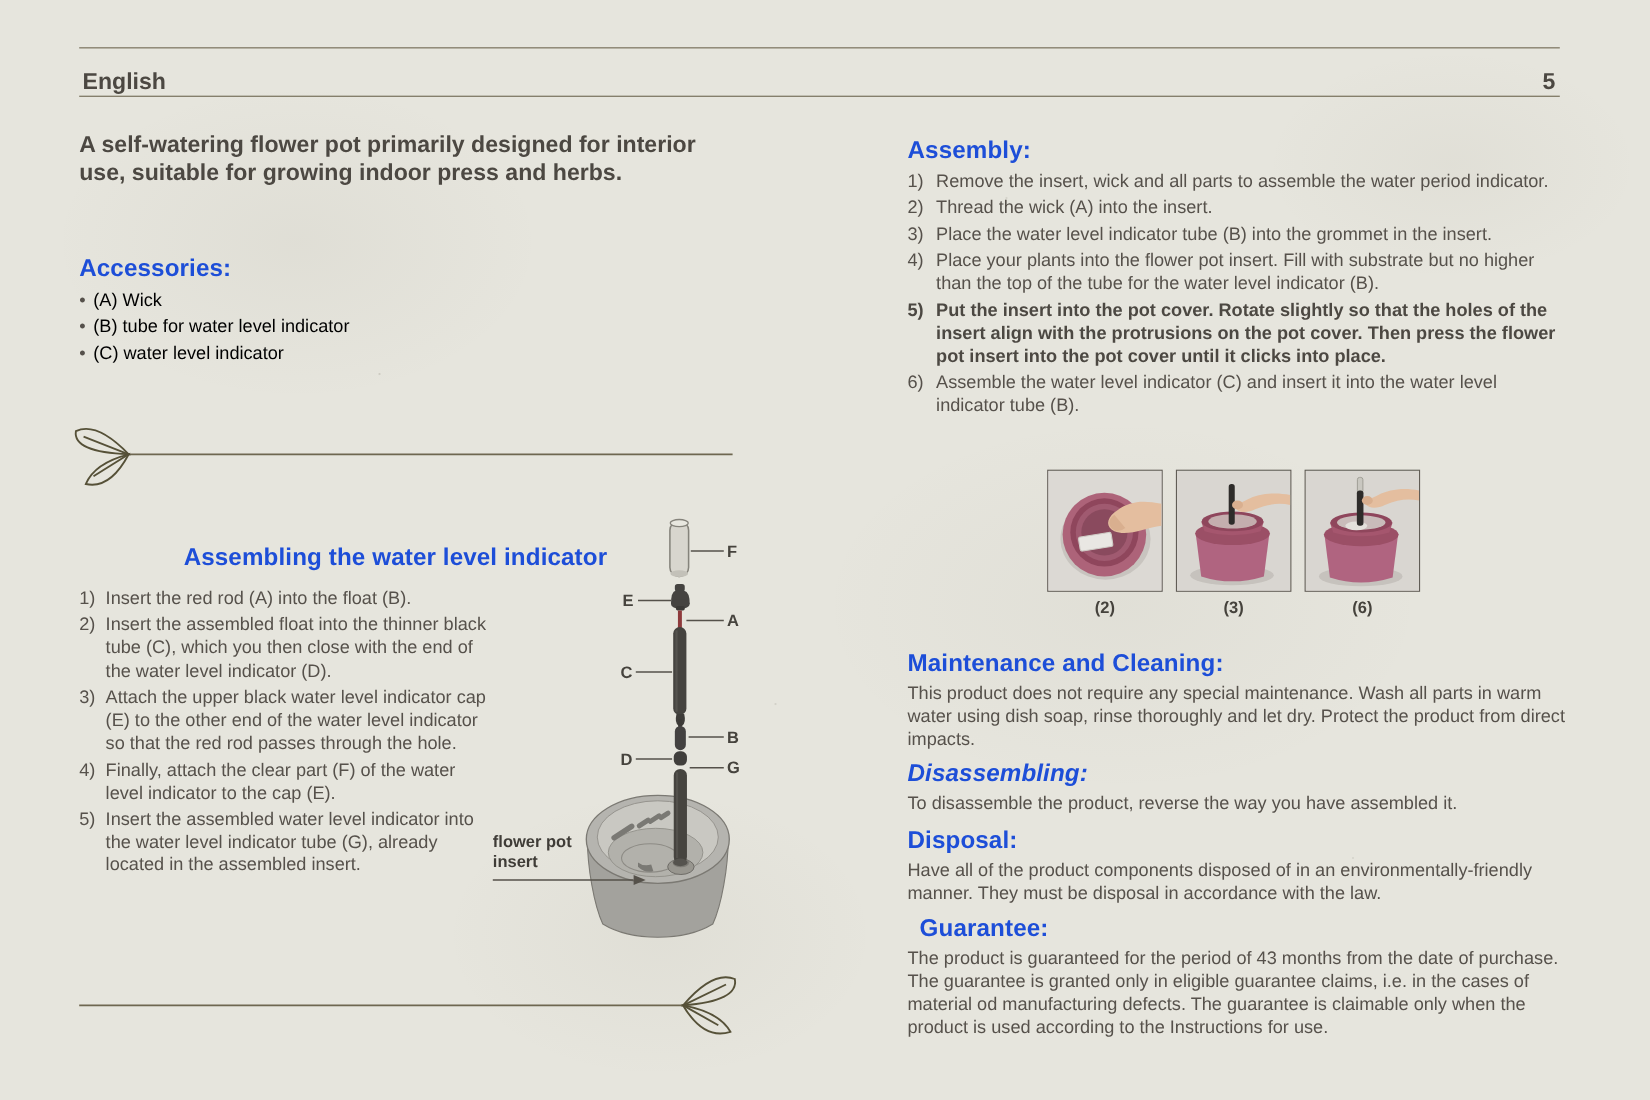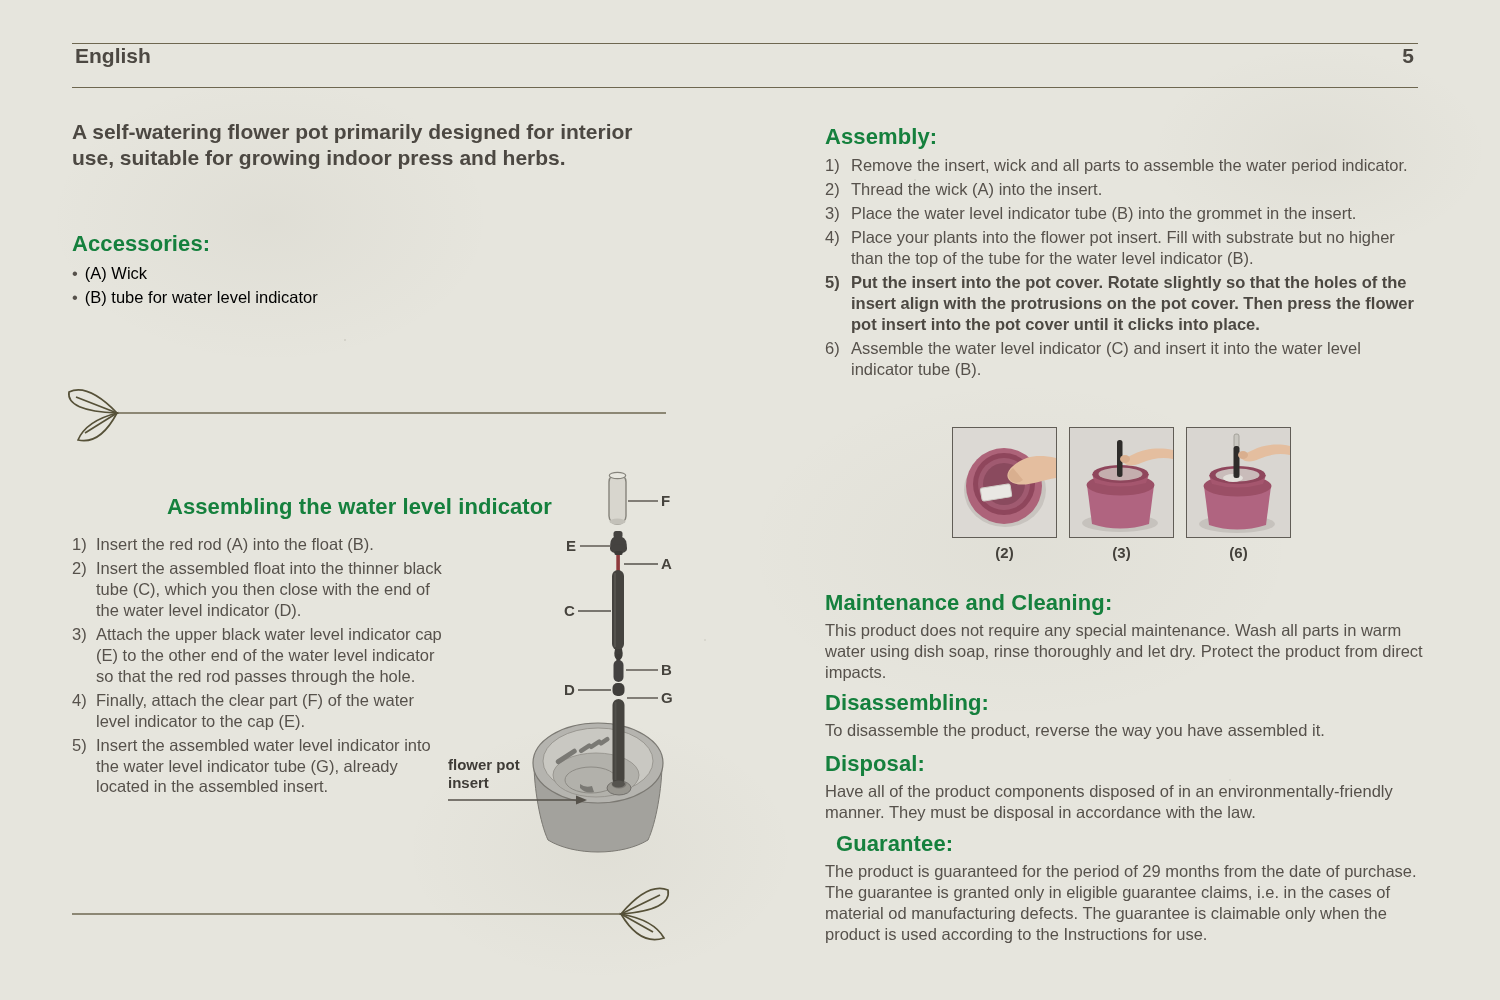--- a/index.html
+++ b/index.html
@@ -20,34 +20,34 @@
     position:relative;
     overflow:hidden;
   }
   .abs{ position:absolute; }
 
   
   .page-header{
     left:72px; top:43px; width:1346px; height:45px;
     border-top:1.6px solid #6e6750;
     border-bottom:1.6px solid #6e6750;
-    display:flex; align-items:flex-start; justify-content:space-between;
+    display:flex; align-items:flex-end; justify-content:space-between;
     padding:0 4px 0 3px;
   }
   .page-header .lang, .page-header .pageno{
     font-size:21px; font-weight:bold; color:#4c4842;
   }
 
   
   .intro{
     left:72px; top:119px; width:600px;
     font-size:21px; font-weight:bold; color:#4c4842; line-height:1.24;
   }
   h2.sec{
-    font-size:22px; font-weight:bold; color:#15803d; letter-spacing:0.1px;
+    font-size:22px; font-weight:bold; color:#1d4ed8; letter-spacing:0.1px;
   }
   .body-txt{ font-size:16.5px; line-height:1.27; color:#56514b; }
 
   .accessories-title{ left:72px; top:231px; }
   .accessories-list{ left:72px; top:262px; width:420px; }
   .accessories-list .acc-item{
     font-size:16.5px; line-height:1.45; color:#000000; display:flex;
   }
   .accessories-list .acc-item::before{
     content:"\2022"; margin-right:7px; color:#56514b;
@@ -58,21 +58,21 @@
   .step{ display:flex; margin-bottom:3px; }
   .step .num{ flex:none; width:24px; }
   .steps-left{ left:72px; top:534px; width:378px; }
   .steps-right{ left:825px; top:155px; width:600px; }
   .steps-right .step .num{ width:26px; }
   .step.bold{ font-weight:bold; color:#4c4842; }
 
   .assembly-title{ left:825px; top:124px; }
   .maintenance-title{ left:825px; top:590px; }
   .maintenance-text{ left:825px; top:620px; width:600px; }
-  .disassembling-title{ left:825px; top:690px; }
+  .disassembling-title{ left:825px; top:690px;font-style:italic; }
   .disassembling-text{ left:825px; top:720px; width:600px; }
   .disposal-title{ left:825px; top:751px; }
   .disposal-text{ left:825px; top:781px; width:600px; }
   .guarantee-title{ left:825px; top:831px;margin-left:11px; }
   .guarantee-text{ left:825px; top:861px; width:608px; }
 
   
   .photos{ left:952px; top:427px; display:flex; gap:12px; }
   .photo-card{ width:105px; }
   .photo-frame{
@@ -98,20 +98,21 @@
   <span class="lang">English</span>
   <span class="pageno">5</span>
 </div>
 
 <div class="abs intro">A self-watering flower pot primarily designed for interior use, suitable for growing indoor press and herbs.</div>
 
 <h2 class="abs sec accessories-title">Accessories:</h2>
 <div class="abs accessories-list">
   <div class="acc-item">(A) Wick</div>
   <div class="acc-item">(B) tube for water level indicator</div>
+  <div class="acc-item">(C) water level indicator</div>
 </div>
 
 <svg class="abs divider-1" width="612" height="78" viewBox="0 0 612 78">
   <line x1="56" y1="38" x2="606" y2="38" stroke="#6e6750" stroke-width="1.5"></line>
   <g stroke="#565138" stroke-width="1.7" fill="none">
     <path d="M57,38 Q28,8 9,17 Q6,36 57,38 Z"></path>
     <path d="M57,38 L16,22"></path>
     <path d="M57,38 Q26,46 18,65 Q40,70 57,38 Z"></path>
     <path d="M57,38 L25,58"></path>
   </g>
@@ -320,13 +321,13 @@
 <h2 class="abs sec maintenance-title">Maintenance and Cleaning:</h2>
 <div class="abs body-txt maintenance-text">This product does not require any special maintenance. Wash all parts in warm water using dish soap, rinse thoroughly and let dry. Protect the product from direct impacts.</div>
 
 <h2 class="abs sec disassembling-title">Disassembling:</h2>
 <div class="abs body-txt disassembling-text">To disassemble the product, reverse the way you have assembled it.</div>
 
 <h2 class="abs sec disposal-title">Disposal:</h2>
 <div class="abs body-txt disposal-text">Have all of the product components disposed of in an environmentally-friendly manner. They must be disposal in accordance with the law.</div>
 
 <h2 class="abs sec guarantee-title">Guarantee:</h2>
-<div class="abs body-txt guarantee-text">The product is guaranteed for the period of 29 months from the date of purchase. The guarantee is granted only in eligible guarantee claims, i.e. in the cases of material od manufacturing defects. The guarantee is claimable only when the product is used according to the Instructions for use.</div>
+<div class="abs body-txt guarantee-text">The product is guaranteed for the period of 43 months from the date of purchase. The guarantee is granted only in eligible guarantee claims, i.e. in the cases of material od manufacturing defects. The guarantee is claimable only when the product is used according to the Instructions for use.</div>
 
 </body></html>

